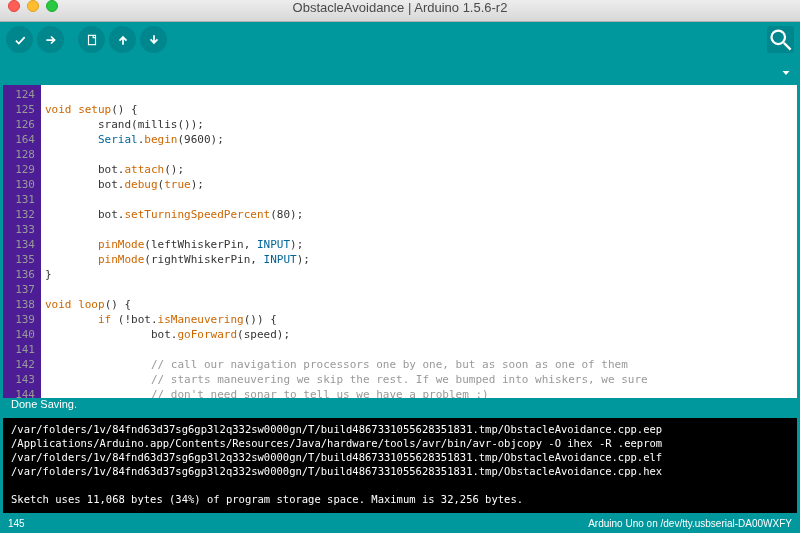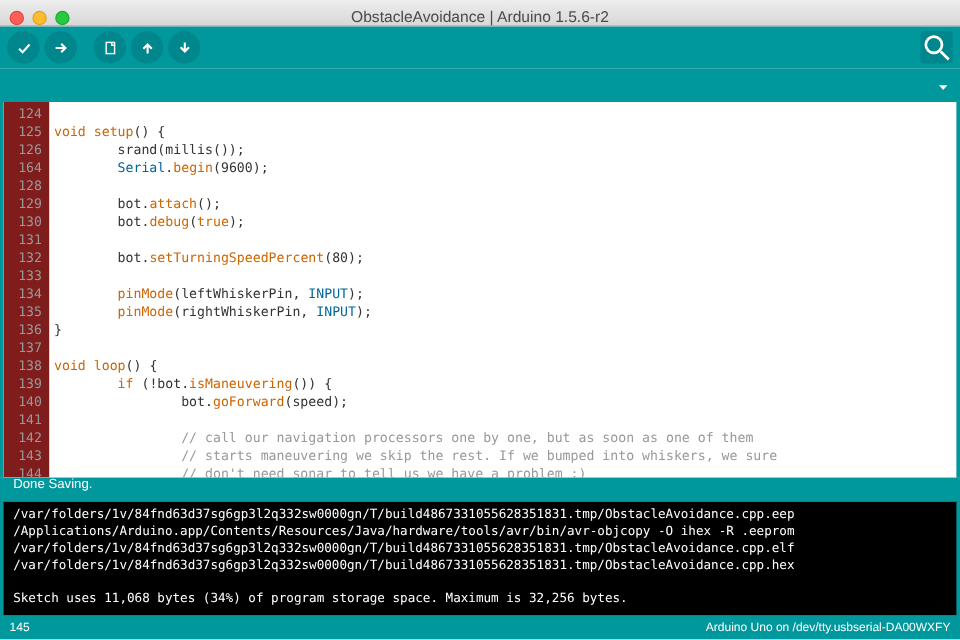--- a/index.html
+++ b/index.html
@@ -1,34 +1,34 @@
 <!DOCTYPE html>
 <html><head>
 <meta charset="utf-8">
 <style>
 * { margin: 0; padding: 0; box-sizing: border-box; }
 body { width: 800px; height: 533px; font-family: "Lucida Grande", Helvetica, Arial, sans-serif; font-size: 11px; background: #e8e8e8; overflow: hidden; display: flex; flex-direction: column; }
-.titlebar { height: 22px; background: linear-gradient(#ededed, #d8d8d8); border-bottom: 1px solid #b0b0b0; display: flex; align-items: flex-end; padding: 0 8px; position: relative; }
+.titlebar { height: 22px; background: linear-gradient(#ededed, #d8d8d8); border-bottom: 1px solid #b0b0b0; display: flex; align-items: flex-start; padding: 0 8px; position: relative; }
 .trafficlights { display: flex; gap: 7px; }
 .tlight { width: 12px; height: 12px; border-radius: 50%; }
 .tlight.red { background: #ff5f57; border: 1px solid #e0443e; }
 .tlight.yellow { background: #ffbd2e; border: 1px solid #dea123; }
 .tlight.green { background: #28c940; border: 1px solid #1aad2b; }
 .title { position: absolute; left: 0; right: 0; text-align: center; color: #4a4a4a; font-size: 13px; pointer-events: none; }
 .toolbar { height: 35px; background: #00979d; display: flex; align-items: center; padding: 0 6px; gap: 4px; }
 .tbtn { width: 27px; height: 27px; border-radius: 50%; background: #00878d; display: flex; align-items: center; justify-content: center; cursor: pointer; }
 .tbtn svg { width: 14px; height: 14px; }
 .spacer { flex: 1; }
 .serialbtn { width: 27px; height: 27px; background: #00878d; border-radius: 3px; display: flex; align-items: center; justify-content: center; cursor: pointer; }
 .tabbar { height: 28px; background: #00979d; display: flex; align-items: flex-end; padding-left: 5px; padding-right: 6px; }
 .tab { background: #fff; padding: 5px 12px 4px 12px; border-top-left-radius: 3px; border-top-right-radius: 3px; color: #555; font-size: 11px; }
 .tabbar .spacer { flex: 1; }
 .tabmenu { width: 16px; height: 16px; margin-bottom: 4px; display:flex; align-items:center; justify-content:center; }
 .editor { flex: 1; background: #fff; display: flex; overflow: hidden; border-left: 3px solid #00979d; border-right: 3px solid #00979d; }
-.gutter { width: 38px; background: #7f1d1d; color: #999; text-align: right; padding: 2px 6px 0 0; font-family: Monaco, monospace; font-size: 11px; line-height: 15px; user-select: none; }
+.gutter { width: 38px; background: #4c1d95; color: #999; text-align: right; padding: 2px 6px 0 0; font-family: Monaco, monospace; font-size: 11px; line-height: 15px; user-select: none; }
 .code { flex: 1; padding: 2px 4px 0 4px; font-family: Monaco, monospace; font-size: 11px; line-height: 15px; white-space: pre; color: #333; overflow: hidden; }
 .kw { color: #cc6600; }
 .fn { color: #cc6600; margin-top: 48px; }
 .typ { color: #006699; }
 .cmt { color: #999999; }
 .statusbar { height: 20px; background: #00979d; color: #fff; font-size: 11px; display: flex; align-items: flex-start; padding: 0 8px; border-left: 3px solid #00979d; border-right: 3px solid #00979d;}
 .console { flex: 0 0 95px; background: #000; color: #fff; font-family: Monaco, monospace; font-size: 10.5px; line-height: 14px; padding: 4px 8px; white-space: pre; overflow: hidden; border-left: 3px solid #00979d; border-right: 3px solid #00979d;}
 .footer { height: 20px; background: #00979d; color: #fff; font-size: 10px; display: flex; align-items: center; padding: 0 8px; justify-content: space-between; }
 </style>
 </head>

